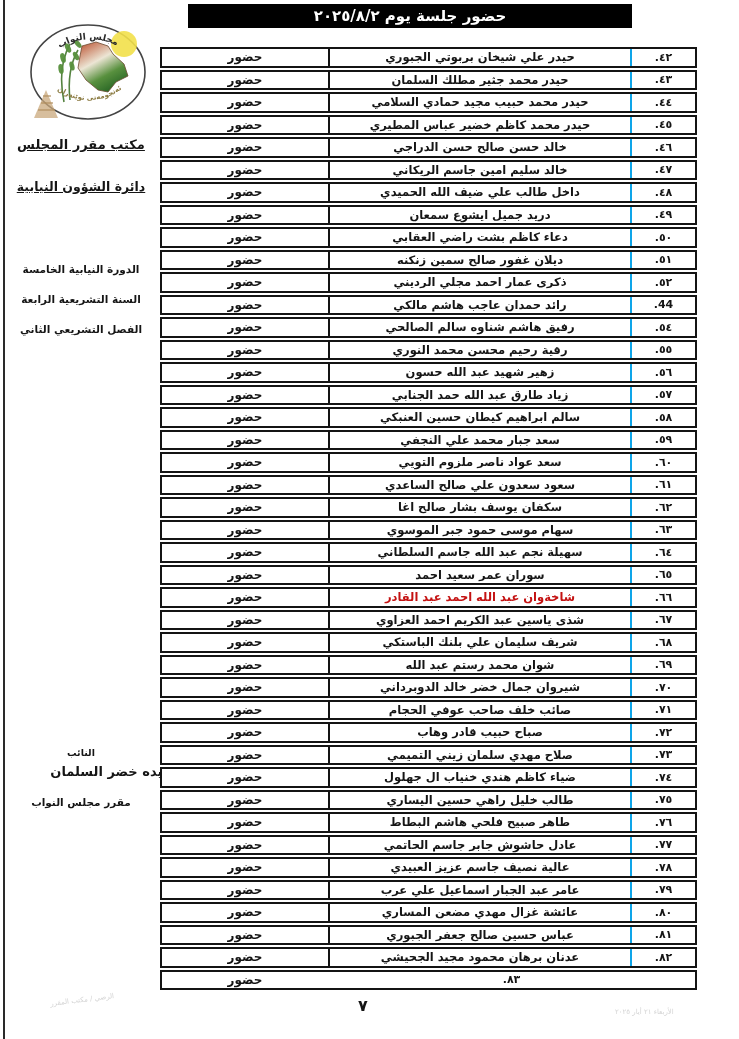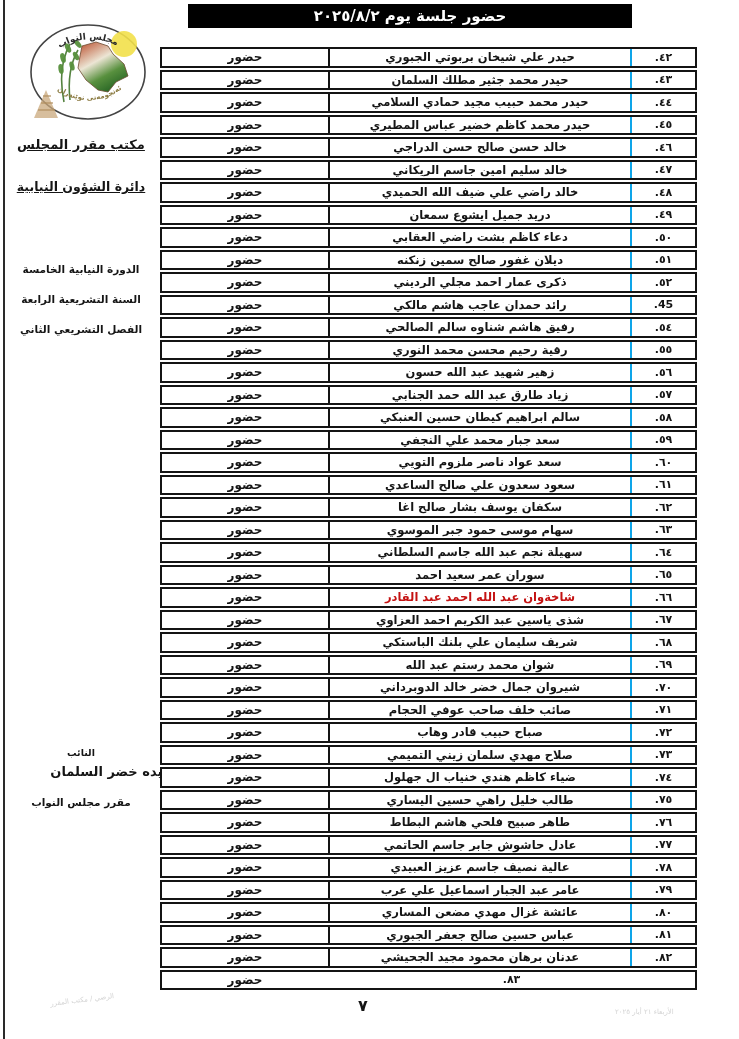--- a/index.html
+++ b/index.html
@@ -157,21 +157,21 @@
     </div>
 
     <div class="att-row">
       <div class="cell cell-status">حضور</div>
       <div class="cell cell-name">خالد سليم امين جاسم الريكاني</div>
       <div class="cell cell-no">٤٧.</div>
     </div>
 
     <div class="att-row">
       <div class="cell cell-status">حضور</div>
-      <div class="cell cell-name">خالد راضي علي ضيف الله الحميدي</div>
+      <div class="cell cell-name">داخل طالب علي ضيف الله الحميدي</div>
       <div class="cell cell-no">٤٨.</div>
     </div>
 
     <div class="att-row">
       <div class="cell cell-status">حضور</div>
       <div class="cell cell-name">دريد جميل ايشوع سمعان</div>
       <div class="cell cell-no">٤٩.</div>
     </div>
 
     <div class="att-row">
@@ -188,21 +188,21 @@
 
     <div class="att-row">
       <div class="cell cell-status">حضور</div>
       <div class="cell cell-name">ذكرى عمار احمد مجلي الرديني</div>
       <div class="cell cell-no">٥٢.</div>
     </div>
 
     <div class="att-row">
       <div class="cell cell-status">حضور</div>
       <div class="cell cell-name">رائد حمدان عاجب هاشم مالكي</div>
-      <div class="cell cell-no">45.</div>
+      <div class="cell cell-no">44.</div>
     </div>
 
     <div class="att-row">
       <div class="cell cell-status">حضور</div>
       <div class="cell cell-name">رفيق هاشم شناوه سالم الصالحي</div>
       <div class="cell cell-no">٥٤.</div>
     </div>
 
     <div class="att-row">
       <div class="cell cell-status">حضور</div>

